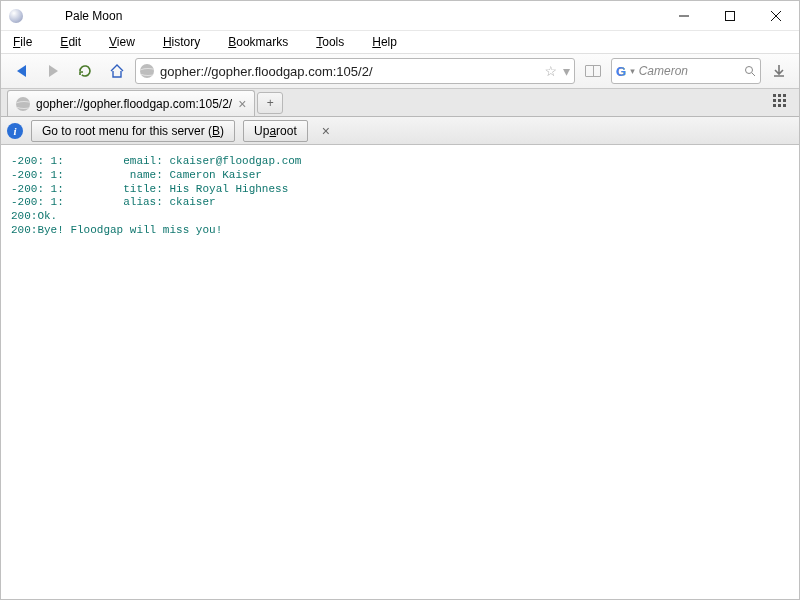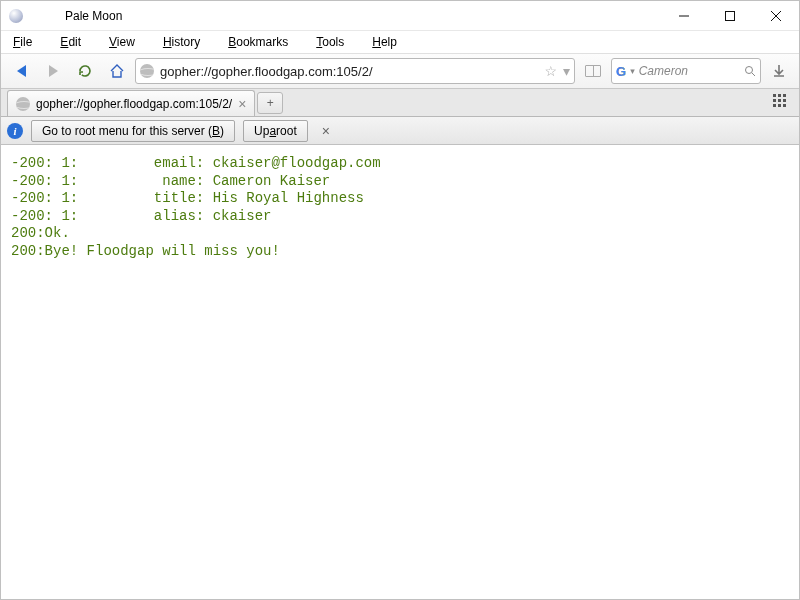--- a/index.html
+++ b/index.html
@@ -193,24 +193,24 @@
 .ib-btn .ak { text-decoration: underline; }
 .ib-close {
   width: 20px; height: 20px;
   display: flex; align-items: center; justify-content: center;
   color: #666; font-size: 14px;
 }
 .content {
   flex: 1;
   padding: 10px 10px;
   font-family: "Courier New", monospace;
-  font-size: 14px;
+  font-size: 11px;
   line-height: 1.25;
   white-space: pre;
-  color: #4d7c0f;
+  color: #0f766e;
   overflow: auto;
 }
 .book-icon {
   width: 16px; height: 12px;
   border: 1px solid #aaa;
   border-radius: 1px;
   position: relative;
 }
 .book-icon::after {
   content: ""; position: absolute; left: 50%; top: 0; bottom: 0;

